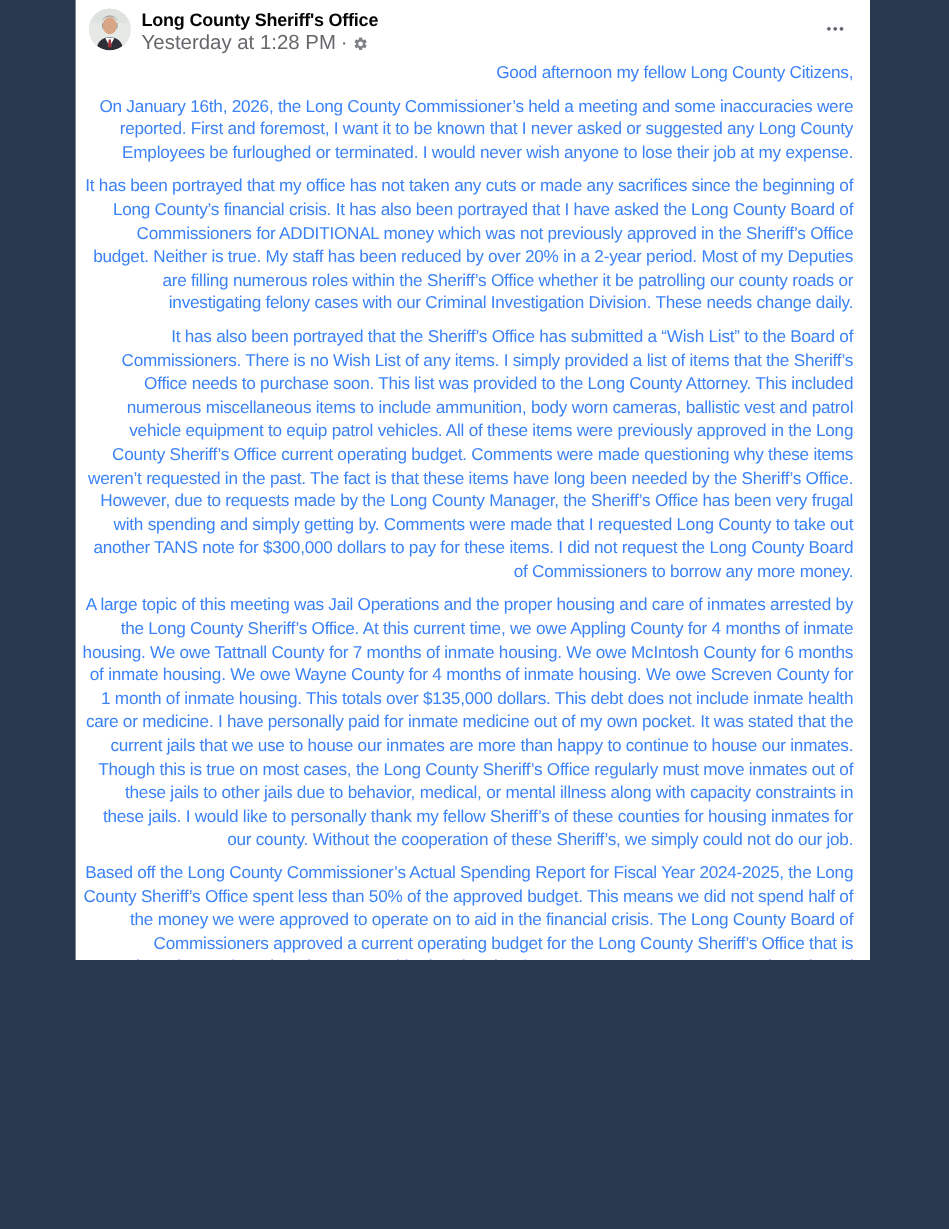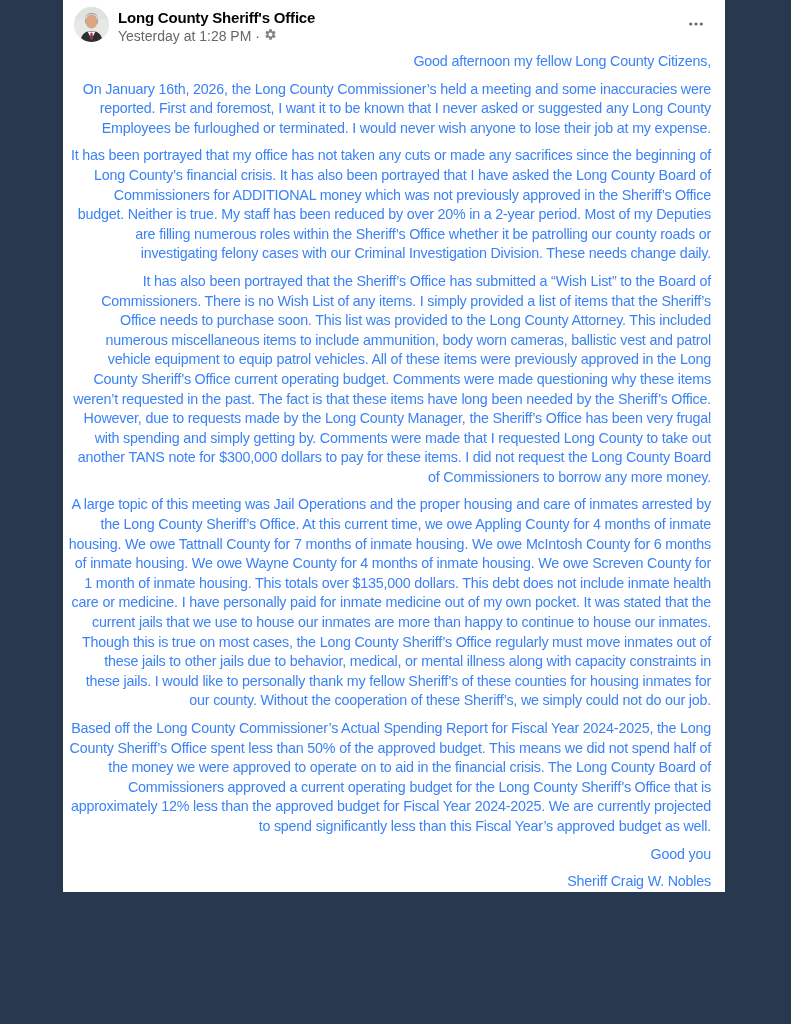--- a/index.html
+++ b/index.html
@@ -7,21 +7,21 @@
     padding: 0;
     width: 791px;
     height: 1024px;
     overflow: hidden;
     background: #28384e;
     font-family: "Liberation Sans", sans-serif;
   }
   .stage {
     position: relative;
     width: 791px;
-    height: 892px;
+    height: 800px;
     overflow: hidden;
   }
   .post-card {
     position: absolute;
     left: 63px;
     top: 0;
     width: 662px;
     min-height: 1024px;
     background: #ffffff;
     box-sizing: border-box;
@@ -50,22 +50,23 @@
   .author-name {
     font-weight: bold;
     font-size: 15px;
     line-height: 19px;
     color: #050505;
     letter-spacing: -0.2px;
     cursor: pointer;
   }
   .sub-line {
     display: flex;
+    align-items: center;
     gap: 4px;
-    font-size: 14px;
+    font-size: 17px;
     line-height: 16px;
     color: #65676b;
     margin-top: 1px;
   }
   .timestamp { cursor: pointer; }
   .dot-sep { color: #65676b; }
   .privacy-gear svg { display: block; width: 13px; height: 13px; fill: #7f8287; }
   .menu-button {
     width: 30px;
     height: 26px;

